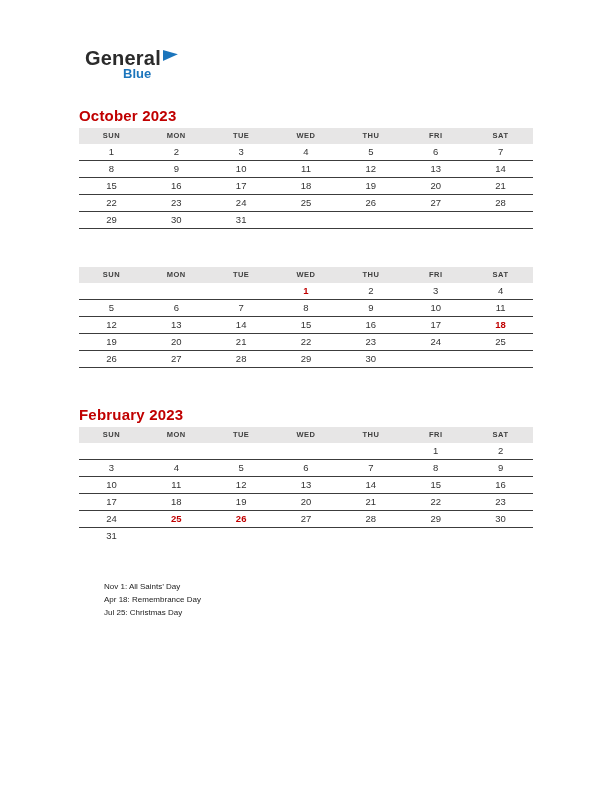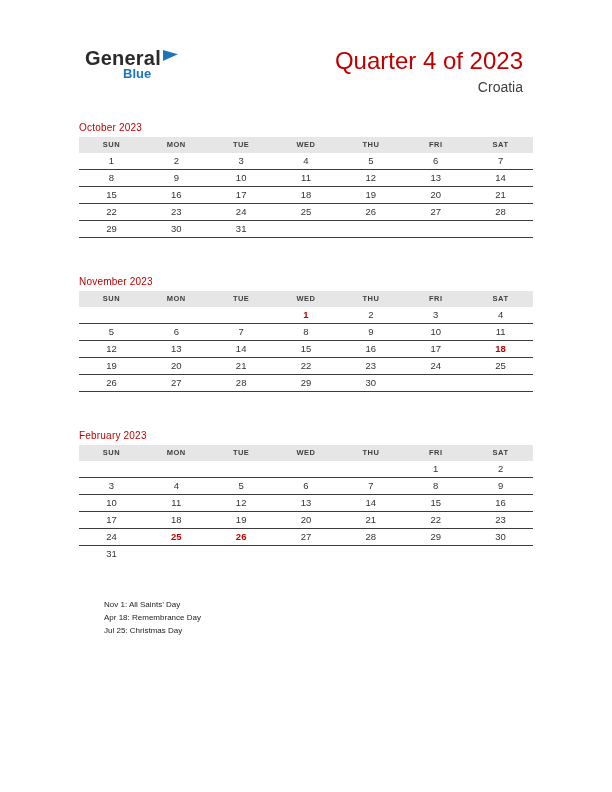--- a/index.html
+++ b/index.html
@@ -32,21 +32,21 @@
     font-size: 13px; font-weight: 700; color: #1B75BC;
     margin-left: 38px; margin-top: -1px;
   }
   .title-block { text-align: right; padding-right: 10px; }
   .page-title { font-size: 24px; font-weight: 400; color: #C00000; line-height: 1.1; }
   .page-subtitle { font-size: 14px; color: #3f3f3f; margin-top: 5px; }
 
   .months { margin: 27px 79px 0 79px; }
   .month { margin-bottom: 38px; }
   .month-title {
-    color: #C00000; font-weight: 400; font-size: 10px;
+    color: #C00000; font-weight: 700; font-size: 15px;
     margin-bottom: 4px; letter-spacing: 0.2px;
   }
   .cal-row { display: grid; grid-template-columns: repeat(7, 1fr); }
   .cal-head { background: #E7E6E6; height: 16px; }
   .cal-head .cell {
     font-size: 7.5px; font-weight: 700; color: #404040;
     line-height: 16px; letter-spacing: 0.5px;
   }
   .cal-week { height: 17px; border-bottom: 1px solid #3c3c3c; }
   .cal-week.no-rule { border-bottom: none; }
@@ -60,24 +60,20 @@
 </head>
 <body>
 
 <header class="page-header">
   <div class="logo">
     <div class="logo-line1">
       <span class="logo-general">General</span>
       <span class="logo-flag"></span>
     </div>
     <div class="logo-blue">Blue</div>
-  </div>
-  <div class="title-block">
-    <div class="page-title">Quarter 4 of 2023</div>
-    <div class="page-subtitle">Croatia</div>
   </div>
 </header>
 
 <main class="months">
     <section class="month">
       <div class="month-title">October 2023</div>
       <div class="cal-row cal-head">
         <div class="cell">SUN</div>
         <div class="cell">MON</div>
         <div class="cell">TUE</div>
@@ -126,21 +122,20 @@
         <div class="cell">29</div>
         <div class="cell">30</div>
         <div class="cell">31</div>
         <div class="cell"></div>
         <div class="cell"></div>
         <div class="cell"></div>
         <div class="cell"></div>
       </div>
     </section>
     <section class="month">
-      <div class="month-title">November 2023</div>
       <div class="cal-row cal-head">
         <div class="cell">SUN</div>
         <div class="cell">MON</div>
         <div class="cell">TUE</div>
         <div class="cell">WED</div>
         <div class="cell">THU</div>
         <div class="cell">FRI</div>
         <div class="cell">SAT</div>
       </div>
       <div class="cal-row cal-week">

